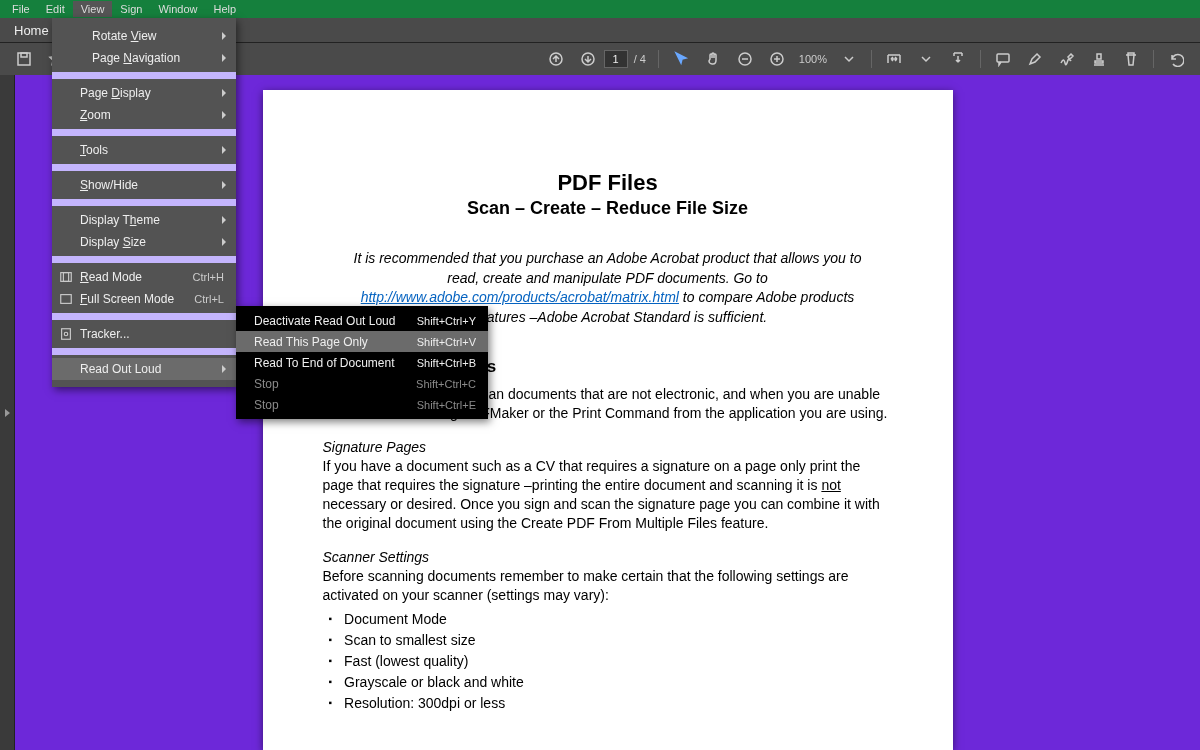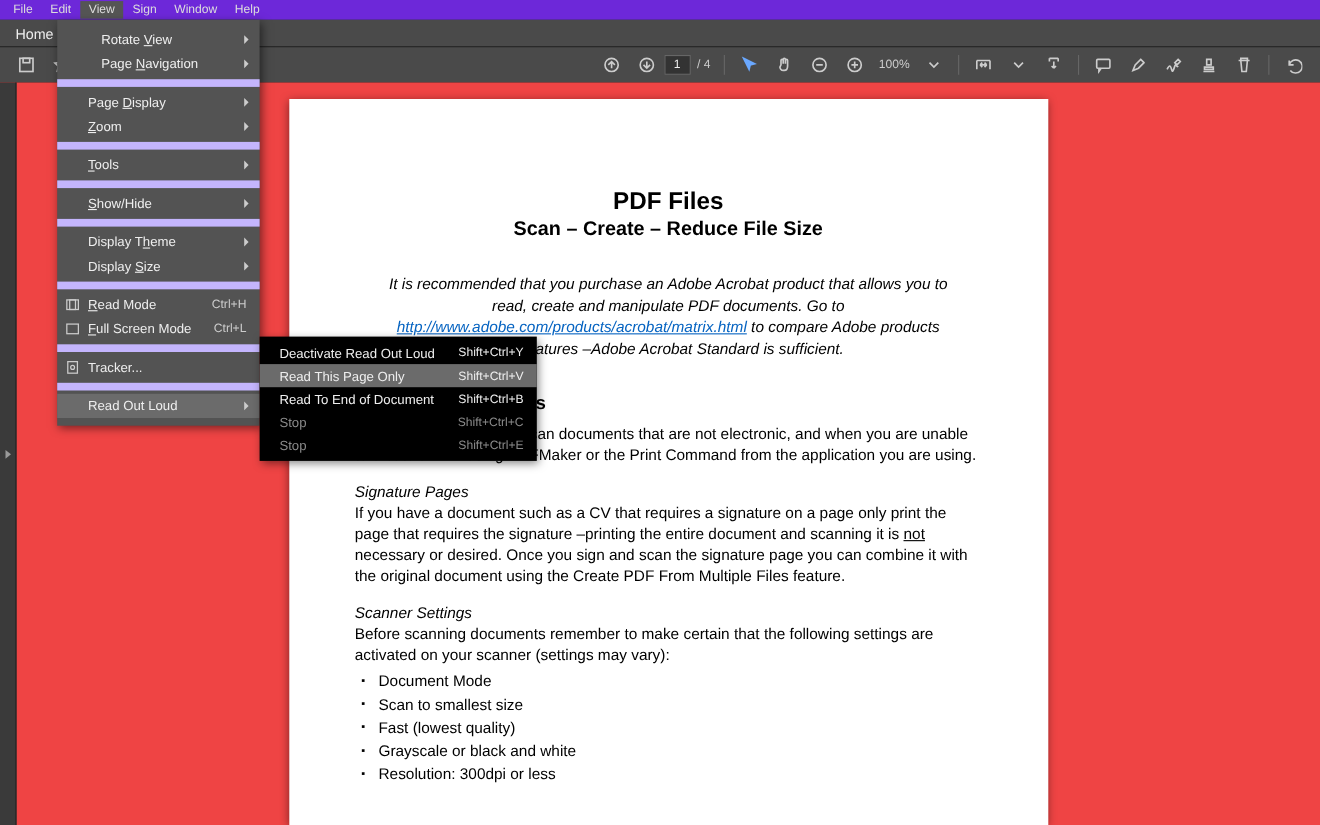--- a/index.html
+++ b/index.html
@@ -1,37 +1,37 @@
 <!DOCTYPE html>
 <html><head>
 <meta charset="utf-8">
 <style>
 * { margin:0; padding:0; box-sizing:border-box; font-family:"Segoe UI",Arial,sans-serif; }
 html,body { width:1200px; height:750px; overflow:hidden; background:#1a1a1a; }
 
 
-.menubar { height:18px; background:#6d28d9; display:flex; align-items:center; padding:0 4px; font-size:11px; color:#ddd; }
+.menubar { height:18px; background:#15803d; display:flex; align-items:center; padding:0 4px; font-size:11px; color:#ddd; }
 .menubar .mi { padding:2px 8px; cursor:default; }
 .menubar .mi.active { background:#555; }
 
 
 .homerow { height:25px; background:#4a4a4a; border-bottom:1px solid #222; display:flex; align-items:center; padding:0 14px; color:#eee; font-size:13px; }
 
 
 .toolbar { height:32px; background:#4a4a4a; display:flex; align-items:center; padding:0 8px; color:#ccc; font-size:12px; }
 .toolbar .tbtn { width:28px; height:24px; display:flex; align-items:center; justify-content:center; margin:0 2px; }
 .toolbar .tbtn svg { width:16px; height:16px; stroke:#ccc; fill:none; stroke-width:1.5; }
 .toolbar .sep { width:1px; height:18px; background:#666; margin:0 6px; }
 .toolbar .pagein { width:24px; height:18px; background:#333; border:1px solid #666; color:#eee; text-align:center; font-size:11px; }
 .toolbar .zoomtxt { margin:0 6px; font-size:11px; color:#ccc; }
 .toolbar .gap { flex:1; }
 .toolbar .cursor svg { stroke:#6aa8ff; fill:#6aa8ff; }
 
 
-.content { position:absolute; top:75px; left:0; right:0; bottom:0; background:#ef4444; display:flex; }
+.content { position:absolute; top:75px; left:0; right:0; bottom:0; background:#6d28d9; display:flex; }
 .leftgutter { width:15px; background:#3a3a3a; border-right:1px solid #222; display:flex; align-items:center; justify-content:center; }
 .leftgutter .tri { width:0; height:0; border-top:4px solid transparent; border-bottom:4px solid transparent; border-left:5px solid #999; }
 .docarea { flex:1; display:flex; justify-content:center; padding-top:15px; overflow:hidden; }
 .page { width:690px; background:#fff; box-shadow:0 2px 8px rgba(0,0,0,.5); padding:80px 60px 40px; color:#000; font-family:Verdana,Geneva,sans-serif; }
 .page h1 { text-align:center; font-size:22px; font-weight:bold; margin-bottom:2px; }
 .page h2 { text-align:center; font-size:18px; font-weight:bold; margin-bottom:30px; }
 .page .intro { text-align:center; font-style:italic; font-size:14px; line-height:1.4; margin:0 30px 30px; }
 .page .intro a { color:#0563c1; text-decoration:underline; }
 .page h3 { font-size:17px; font-weight:bold; margin:6px 0 8px; }
 .page p { font-size:14px; line-height:1.35; margin-bottom:16px; }

